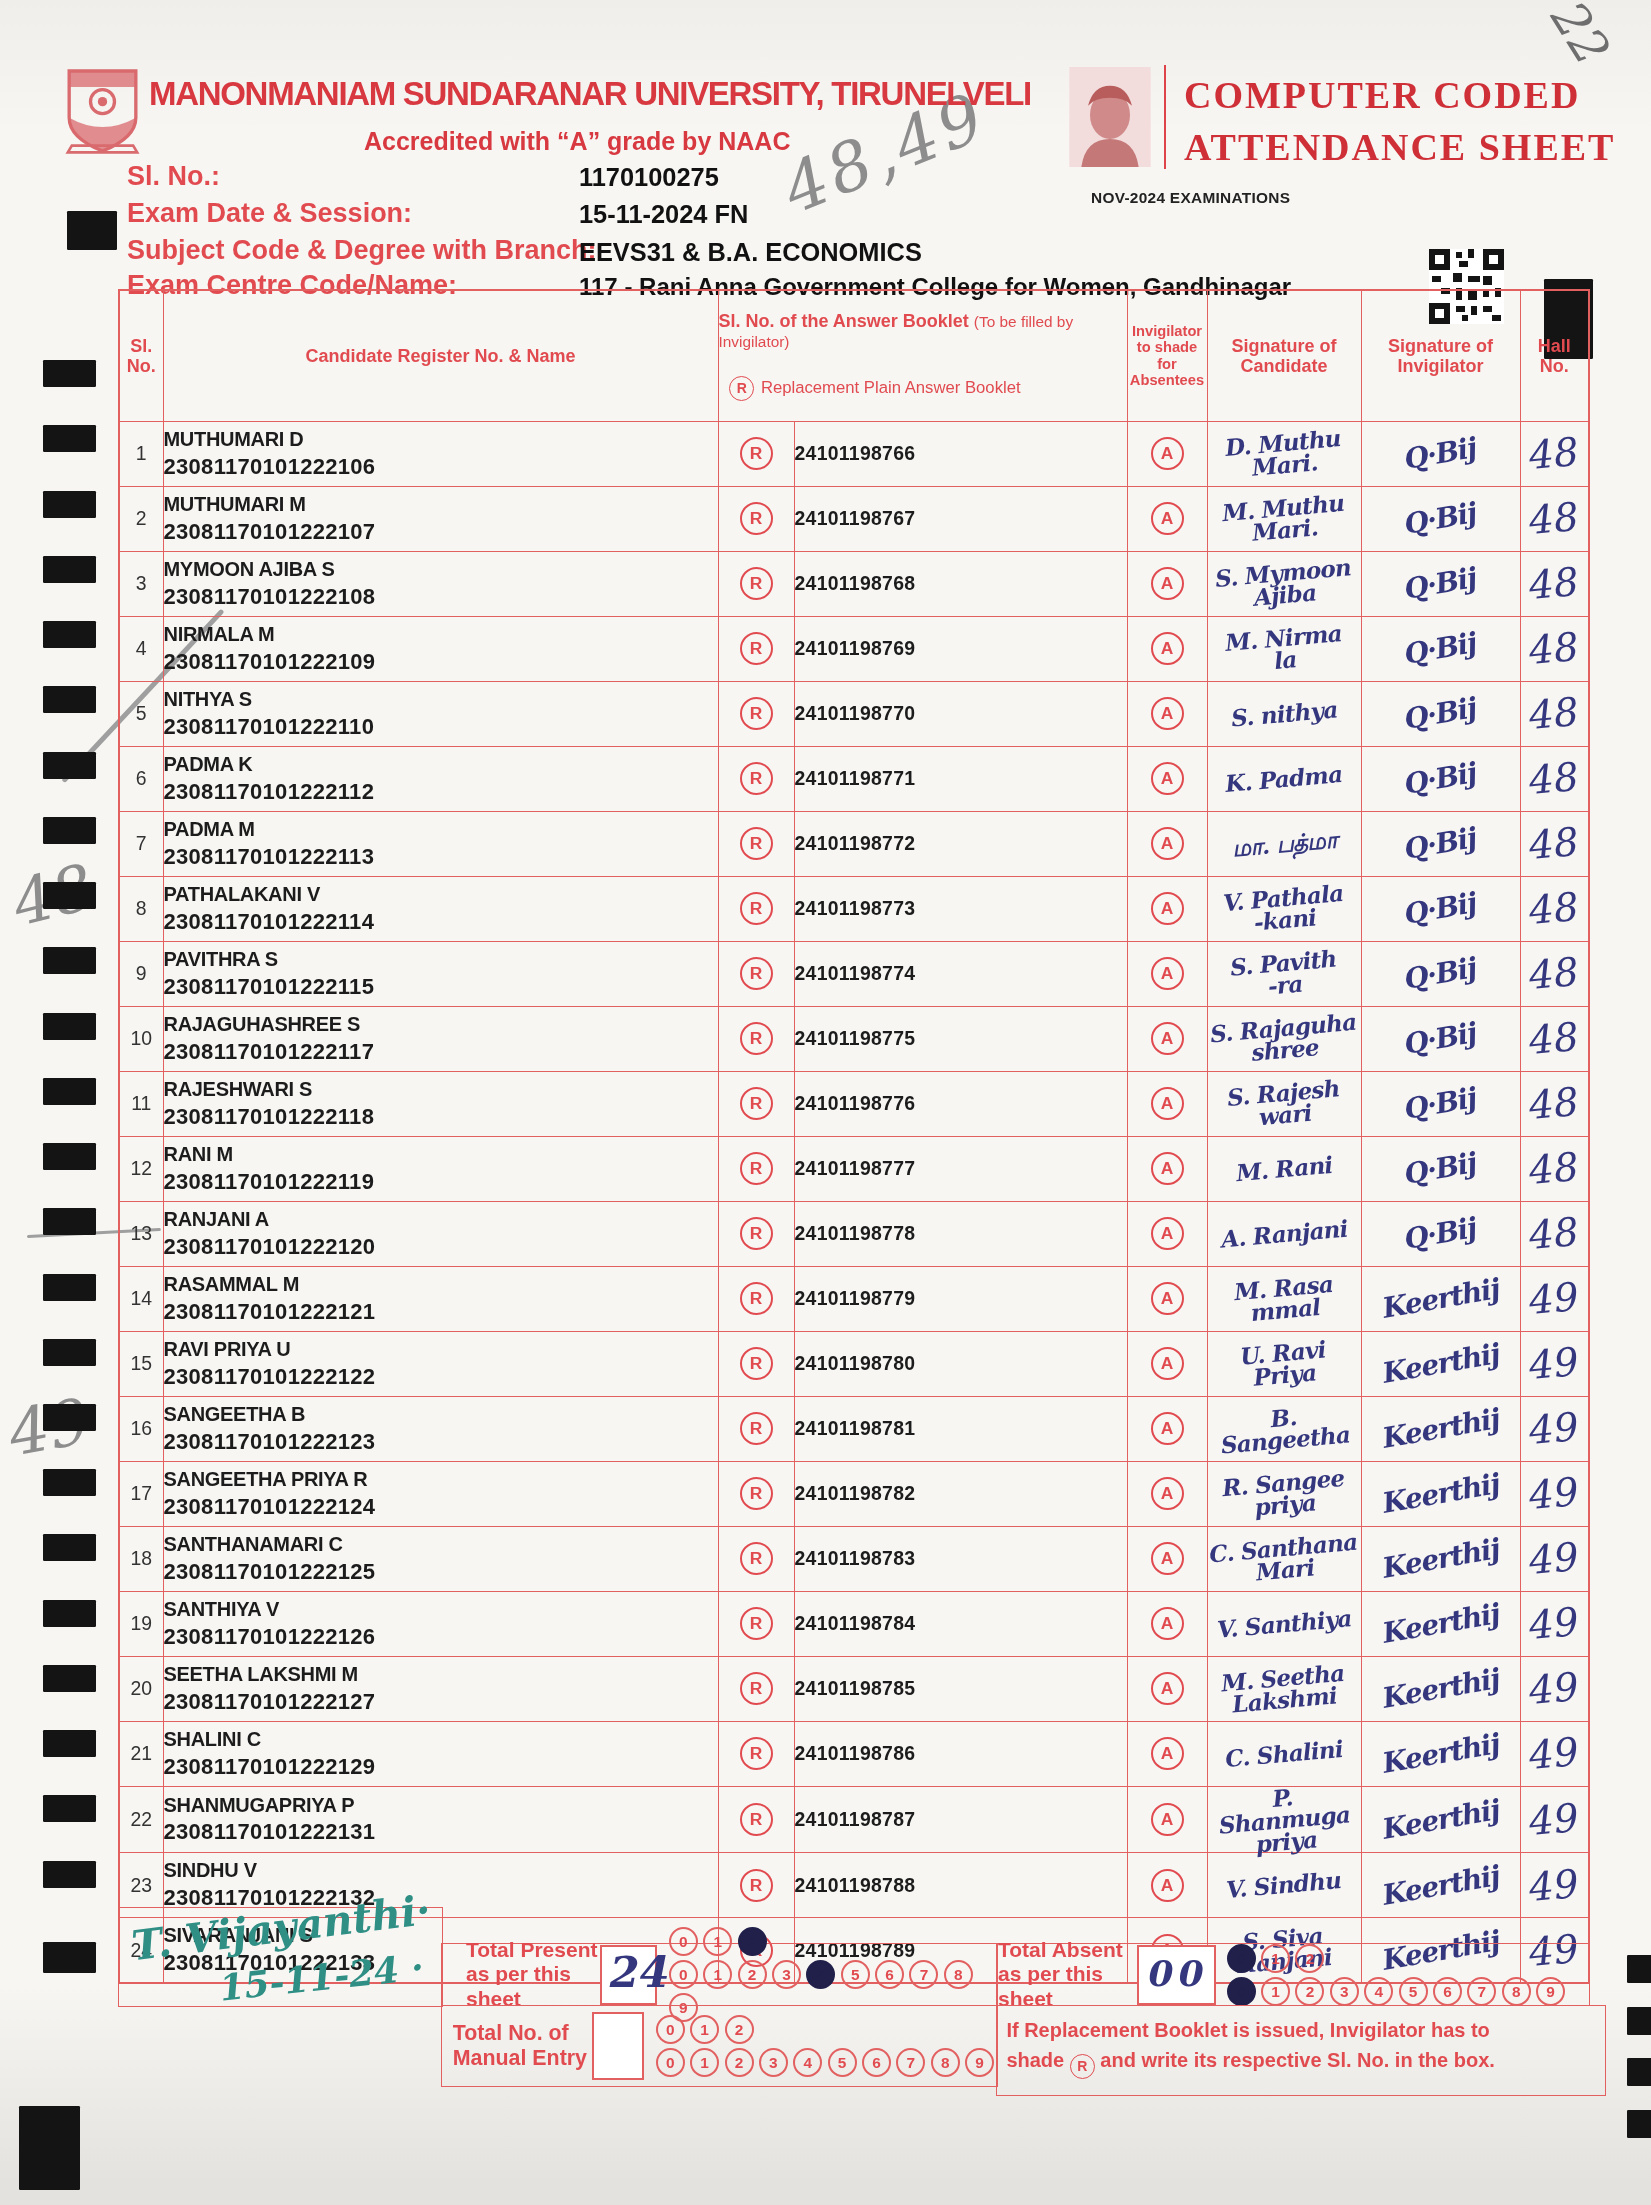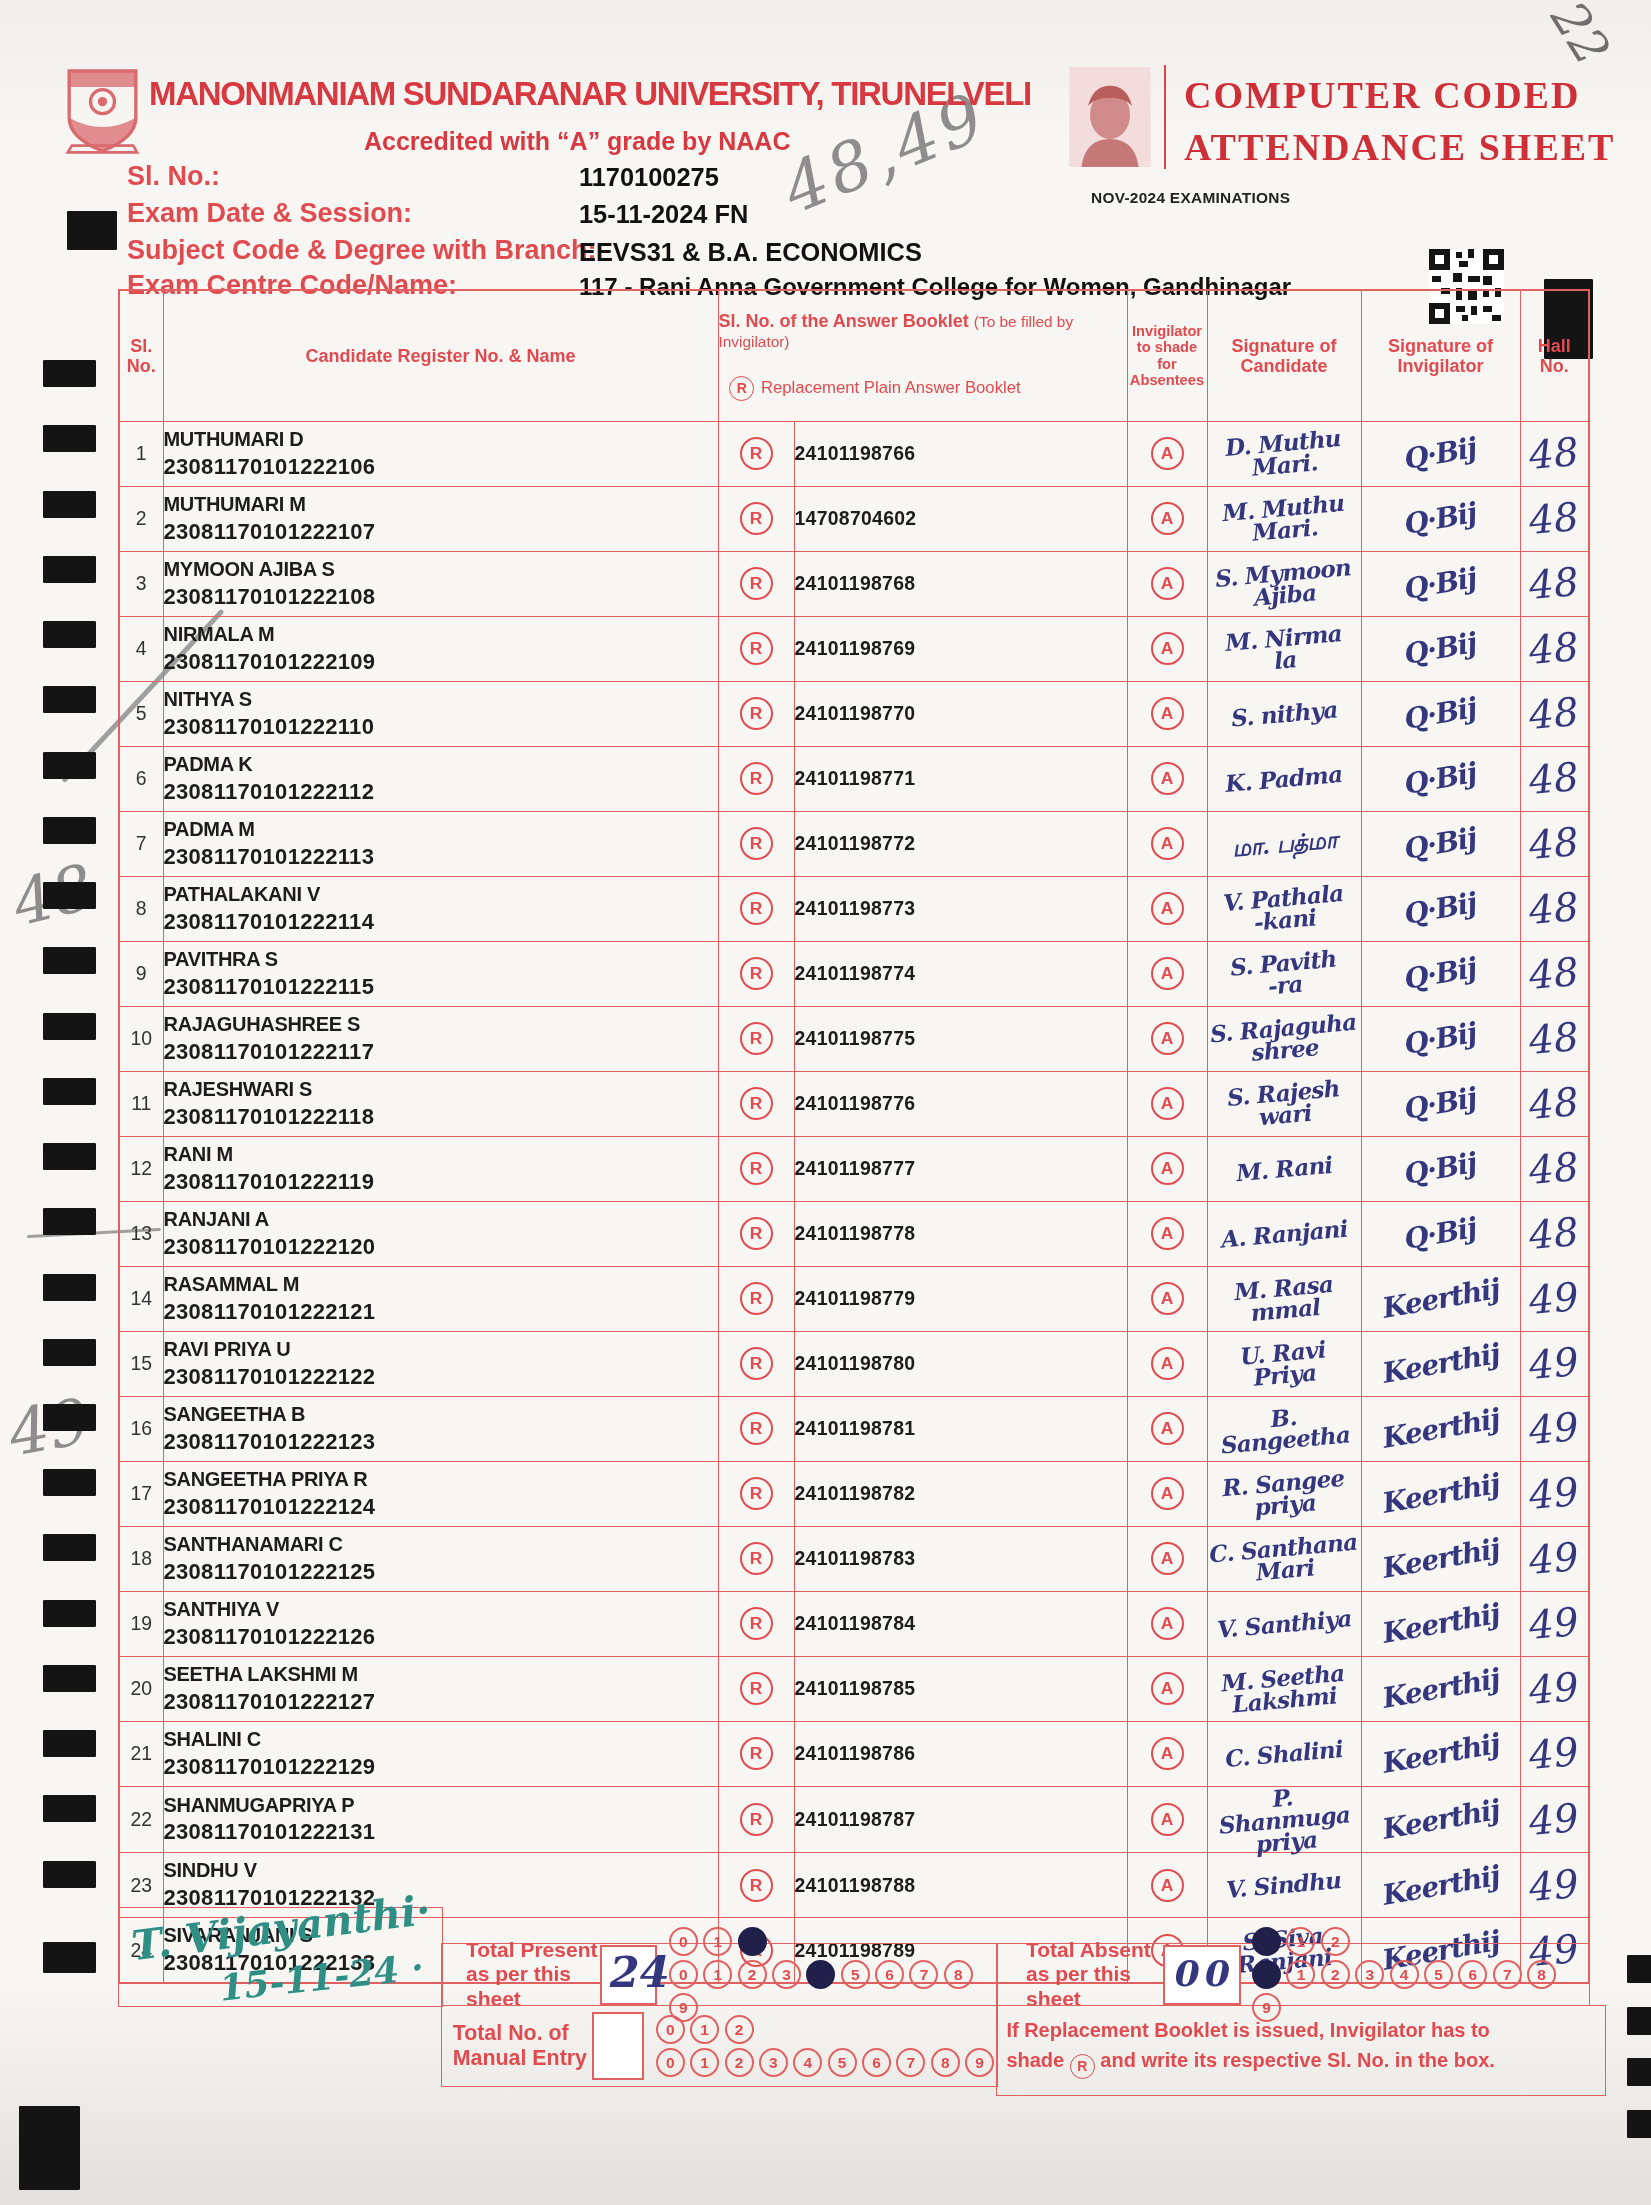--- a/index.html
+++ b/index.html
@@ -188,21 +188,21 @@
       <td class="c-hall"><span class="hand hall">48</span></td>
     </tr>
 
     <tr>
       <td class="c-sl">2</td>
       <td class="c-name">
         <div class="cand-name">MUTHUMARI M</div>
         <div class="cand-reg">23081170101222107</div>
       </td>
       <td class="c-r"><span class="circ">R</span></td>
-      <td class="c-book"><span>14708704602</span></td>
+      <td class="c-book"><span>24101198767</span></td>
       <td class="c-a"><span class="circ">A</span></td>
       <td class="c-csig"><span class="hand csig">M. Muthu
 Mari.</span></td>
       <td class="c-isig"><span class="hand isig">Q·Bij</span></td>
       <td class="c-hall"><span class="hand hall">48</span></td>
     </tr>
 
     <tr>
       <td class="c-sl">3</td>
       <td class="c-name">
@@ -568,21 +568,21 @@
         <span class="hand" style="position:absolute;left:8px;top:0px;font-size:43px;font-weight:bold;">24</span>
       </div>
       <div style="margin-left:9.4px;">
         <div><span class="bub">0</span><span class="bub">1</span><span class="bub filled">2</span></div>
         <div><span class="bub">0</span><span class="bub">1</span><span class="bub">2</span><span class="bub">3</span><span class="bub filled">4</span><span class="bub">5</span><span class="bub">6</span><span class="bub">7</span><span class="bub">8</span><span class="bub">9</span></div>
       </div>
     </div>
   </div>
 
   <div class="fcell" style="left:996px;top:1943px;width:592px;height:61px;">
-    <div class="fl-row" style="height:100%;padding-left:29px;">
+    <div class="fl-row" style="height:100%;padding-left:1px;">
       <div class="flabel" style="width:139px;">
         <div>Total Absent</div>
           <div>as per this sheet</div>
       </div>
       <div class="wbox" style="width:75px;height:56px;position:relative;">
         <span class="hand" style="position:absolute;left:9.4px;top:5.3px;font-size:36px;font-weight:bold;letter-spacing:5.3px;">00</span>
       </div>
       <div style="margin-left:8px;">
         <div><span class="bub filled">0</span><span class="bub">1</span><span class="bub">2</span></div>
         <div><span class="bub filled">0</span><span class="bub">1</span><span class="bub">2</span><span class="bub">3</span><span class="bub">4</span><span class="bub">5</span><span class="bub">6</span><span class="bub">7</span><span class="bub">8</span><span class="bub">9</span></div>

